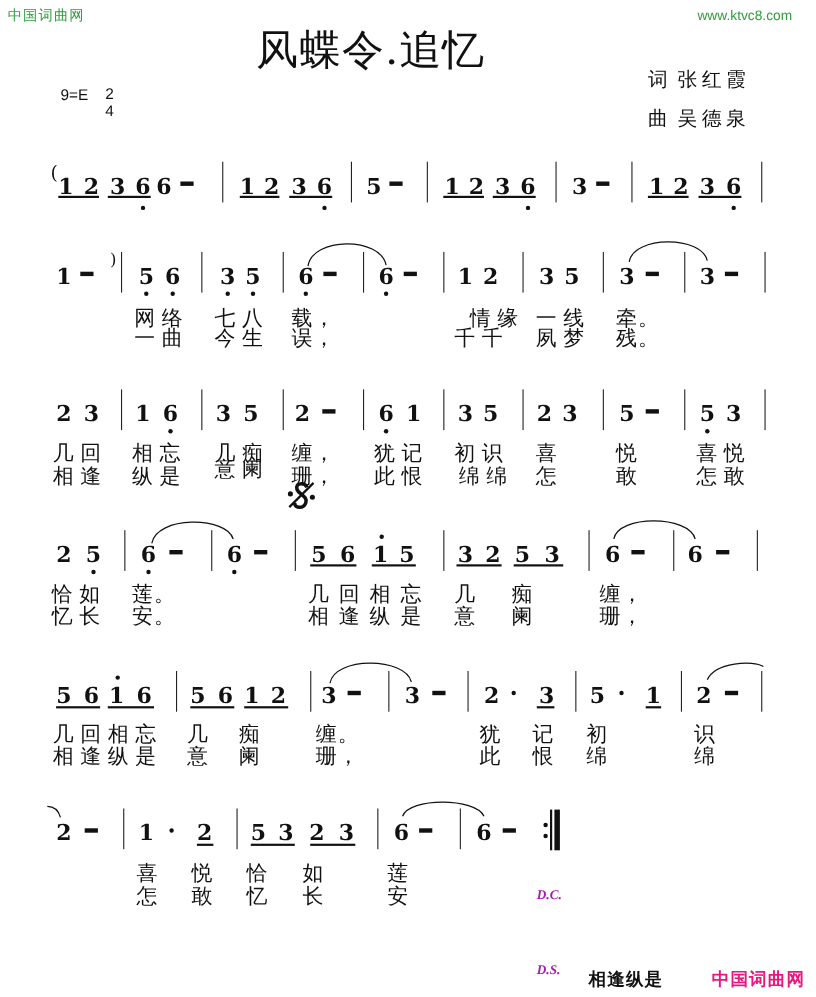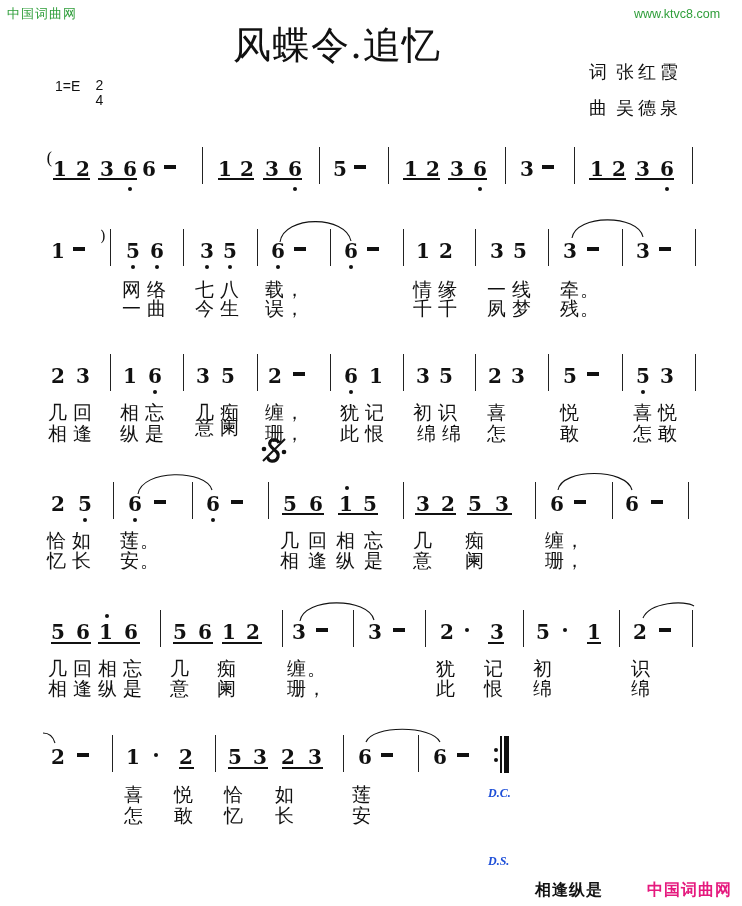--- a/index.html
+++ b/index.html
@@ -25,37 +25,37 @@
 
   .bar { position:absolute; width:1px; height:37px; background:#222; }
   .ul-line { position:absolute; height:1.6px; background:#111; }
 
   .ly { position:absolute; font:19px "DejaVu Serif", serif; line-height:20px; height:20px; white-space:nowrap; color:#111; }
   .ls6 { letter-spacing:6px; }
   .ls9 { letter-spacing:9px; }
   .ls1 { letter-spacing:1px; }
 
   .paren { position:absolute; font:17px "DejaVu Serif", serif; color:#111; }
-  .dcds { position:absolute; left:488px; font:bold italic 12px "Liberation Serif", serif; color:#1d4ed8; }
+  .dcds { position:absolute; left:488px; font:bold italic 12px "Liberation Serif", serif; color:#a21caf;margin-top:20px; }
   .rep-dot { position:absolute; left:494px; width:4px; height:4px; border-radius:50%; background:#111; }
   .rep-thin { position:absolute; left:500px; top:736px; width:1.5px; height:37px; background:#111; }
   .rep-thick { position:absolute; left:504px; top:736px; width:5px; height:37px; background:#111; }
 
   .footer-a { left:535px; top:880px; font:bold 16px "DejaVu Sans", sans-serif; color:#111; letter-spacing:1px; white-space:nowrap; }
   .footer-b { left:647px; top:880px; font:bold 16px "DejaVu Sans", sans-serif; color:#e5197e; letter-spacing:1px; white-space:nowrap; }
   svg.overlay { position:absolute; left:0; top:0; pointer-events:none; }
 </style>
 </head>
 <body>
 
 <div class="abs site-top">中国词曲网</div>
 <div class="abs site-url">www.ktvc8.com</div>
 <div class="abs title">风蝶令.追忆</div>
 
-<div class="abs key">1=E</div>
+<div class="abs key">9=E</div>
 <div class="abs ts" style="top:77px">2</div>
 <div class="abs ts" style="top:92px">4</div>
 
 <div class="abs credit-label" style="top:60px">词</div>
 <div class="abs credit-name" style="top:60px">张红霞</div>
 <div class="abs credit-label" style="top:96px">曲</div>
 <div class="abs credit-name" style="top:96px">吴德泉</div>
 
 <svg class="overlay" width="742" height="906" viewBox="0 0 742 906">
   <g fill="none" stroke="#111" stroke-width="1.1">
@@ -143,21 +143,21 @@
   <span class="n" style="left:562px;top:239px">3</span>
   <span class="n dash" style="left:585px;top:239px">-</span>
   <div class="bar" style="left:622px;top:229px"></div>
   <span class="n" style="left:635px;top:239px">3</span>
   <span class="n dash" style="left:657px;top:239px">-</span>
   <div class="bar" style="left:695px;top:229px"></div>
 
   <span class="ly ls6" style="left:122px;top:279px">网络</span>
   <span class="ly ls6" style="left:195px;top:279px">七八</span>
   <span class="ly ls1" style="left:265px;top:279px">载，</span>
-  <span class="ly ls6" style="left:413px;top:279px">情缘</span>
+  <span class="ly ls6" style="left:427px;top:279px">情缘</span>
   <span class="ly ls6" style="left:487px;top:279px">一线</span>
   <span class="ly ls1" style="left:560px;top:279px">牵。</span>
   <span class="ly ls6" style="left:122px;top:298px">一曲</span>
   <span class="ly ls6" style="left:195px;top:298px">今生</span>
   <span class="ly ls1" style="left:265px;top:298px">误，</span>
   <span class="ly ls6" style="left:413px;top:298px">千千</span>
   <span class="ly ls6" style="left:487px;top:298px">夙梦</span>
   <span class="ly ls1" style="left:560px;top:298px">残。</span>
 </div>
 

